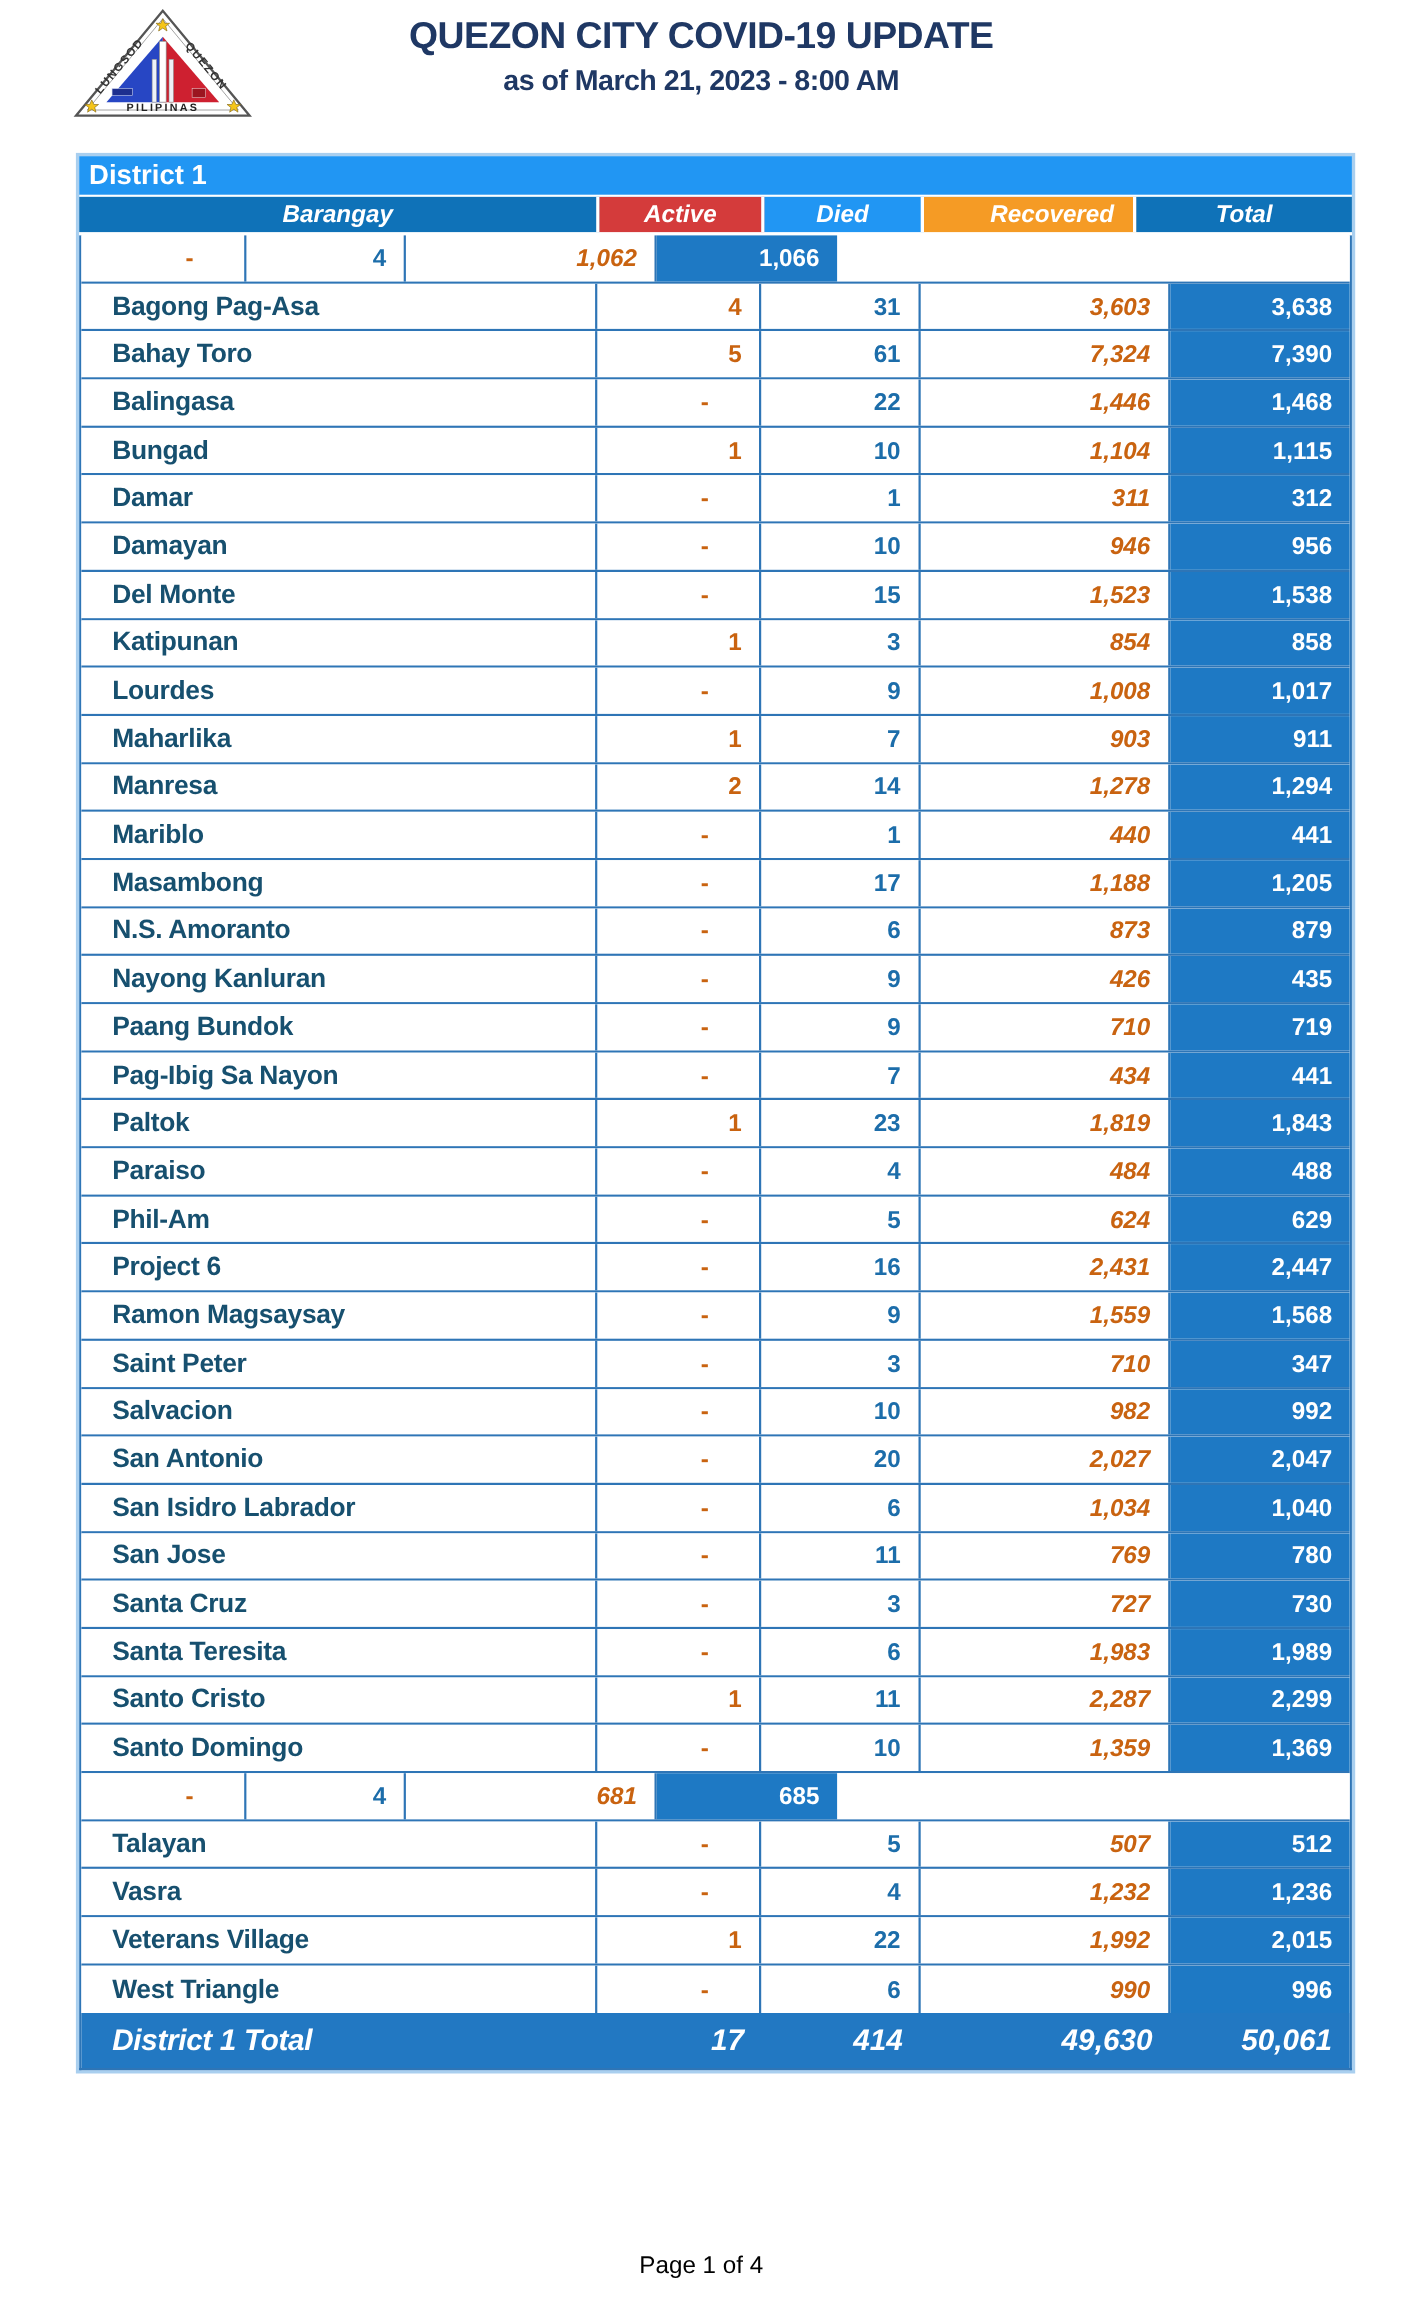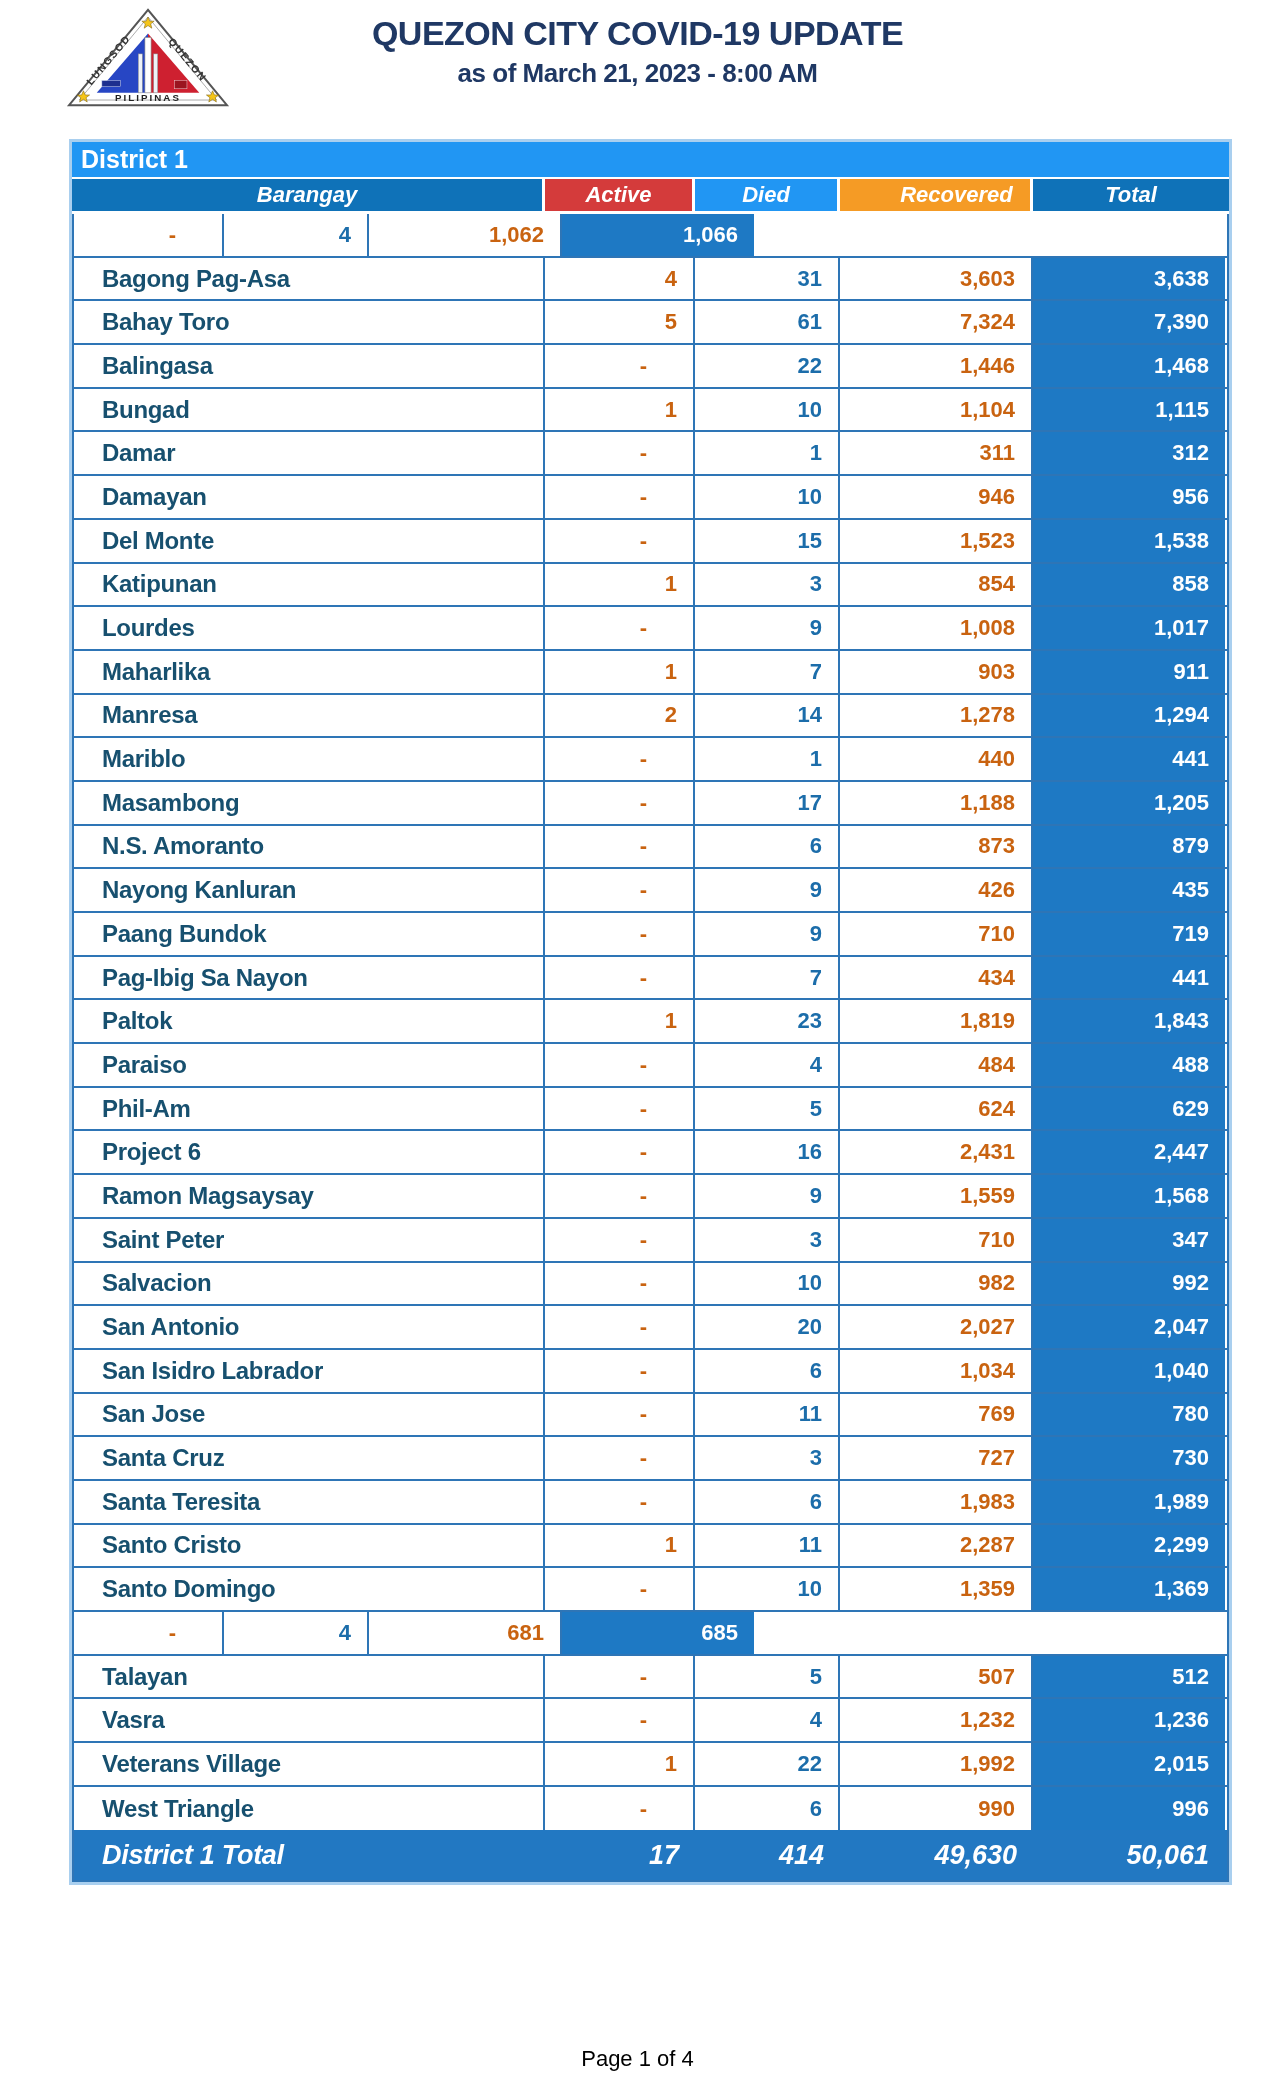--- a/index.html
+++ b/index.html
@@ -45,22 +45,22 @@
   .cell { display: flex; align-items: center; }
   .cell.c-name {
     width: 471px; padding-left: 28px; color: #17506F;
     font-weight: bold; font-size: 24px; letter-spacing: -0.3px;
     border-right: 2px solid #2E75B6;
   }
   .cell.num { justify-content: flex-end; font-weight: bold; font-size: 22px; padding-right: 16px; }
   .cell.c-active    { width: 150px; color: #C96310; border-right: 2px solid #2E75B6; }
   .cell.c-active.dash { padding-right: 46px; }
   .cell.c-died      { width: 145px; color: #1C6DAA; border-right: 2px solid #2E75B6; }
-  .cell.c-recovered { width: 193px; color: #C96310; border-right: 2px solid #2E75B6; }
-  .cell.c-total     { width: 192px; background: #1E79C4; color: #fff; }
+  .cell.c-recovered { width: 228px; color: #C96310; border-right: 2px solid #2E75B6; font-style: italic; }
+  .cell.c-total     { width: 164px; background: #1E79C4; color: #fff; }
 
   .trow.totalrow {
     height: 50px; background: #2278C2; border-bottom: none;
     color: #fff; font-style: italic; font-weight: bold;
   }
   .totalrow .cell.c-name { color: #fff; border-right: none; font-size: 27px; }
   .totalrow .cell.num { color: #fff; font-size: 27px; border-right: none; background: transparent; }
   .totalrow .cell.c-total { background: transparent; }
 
   

